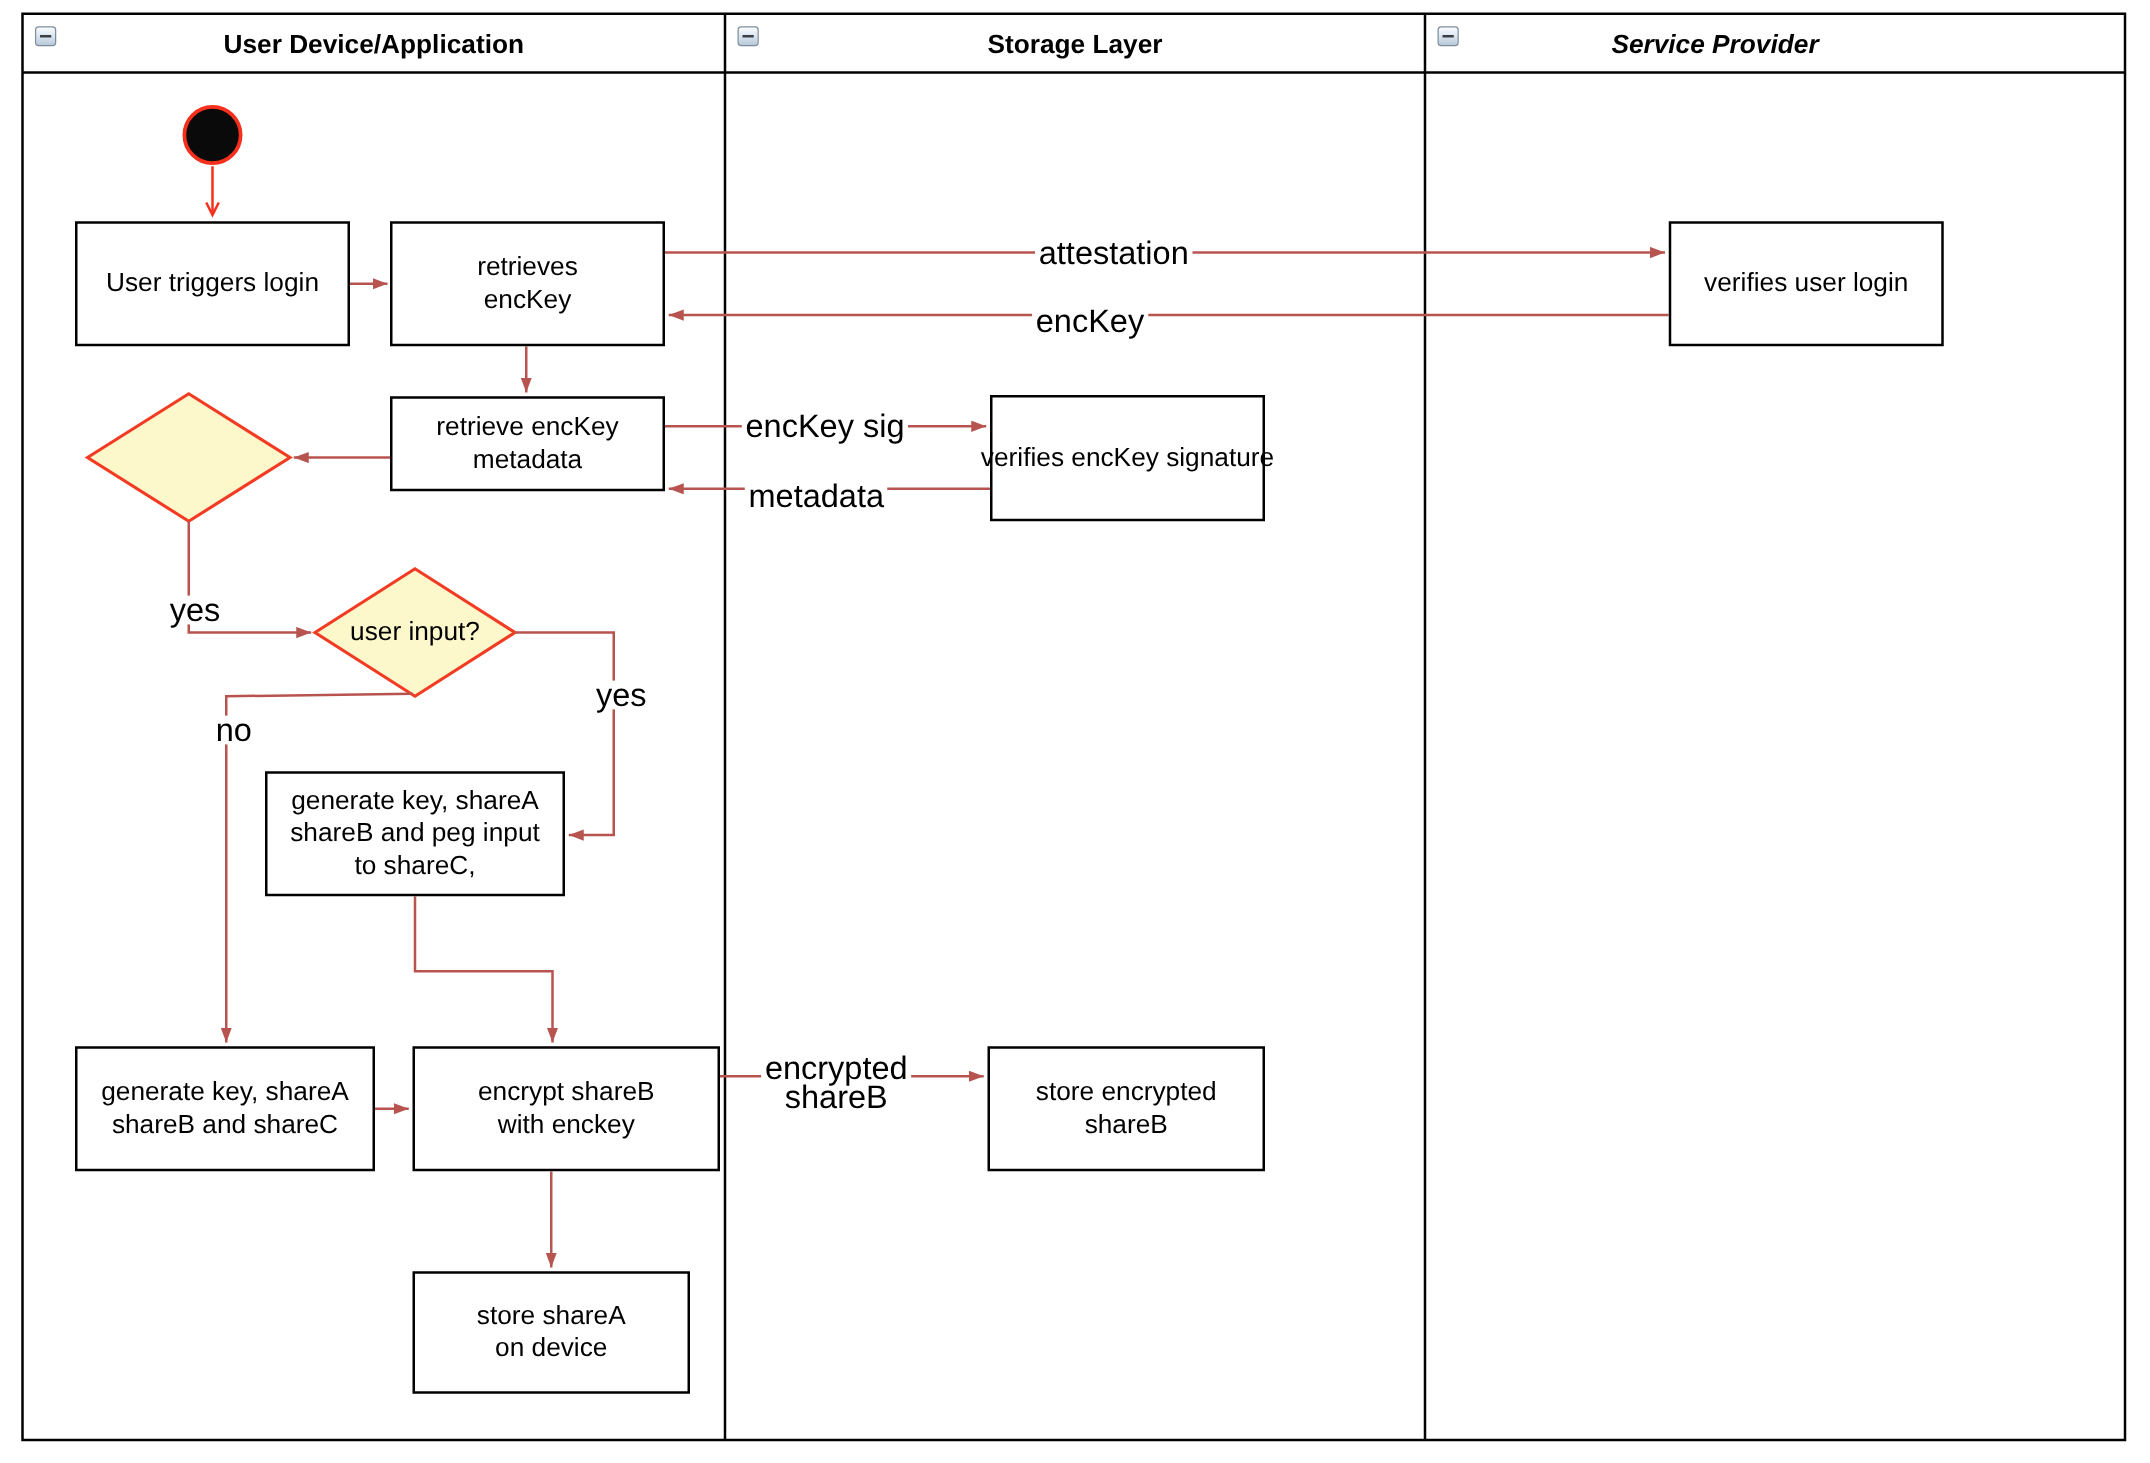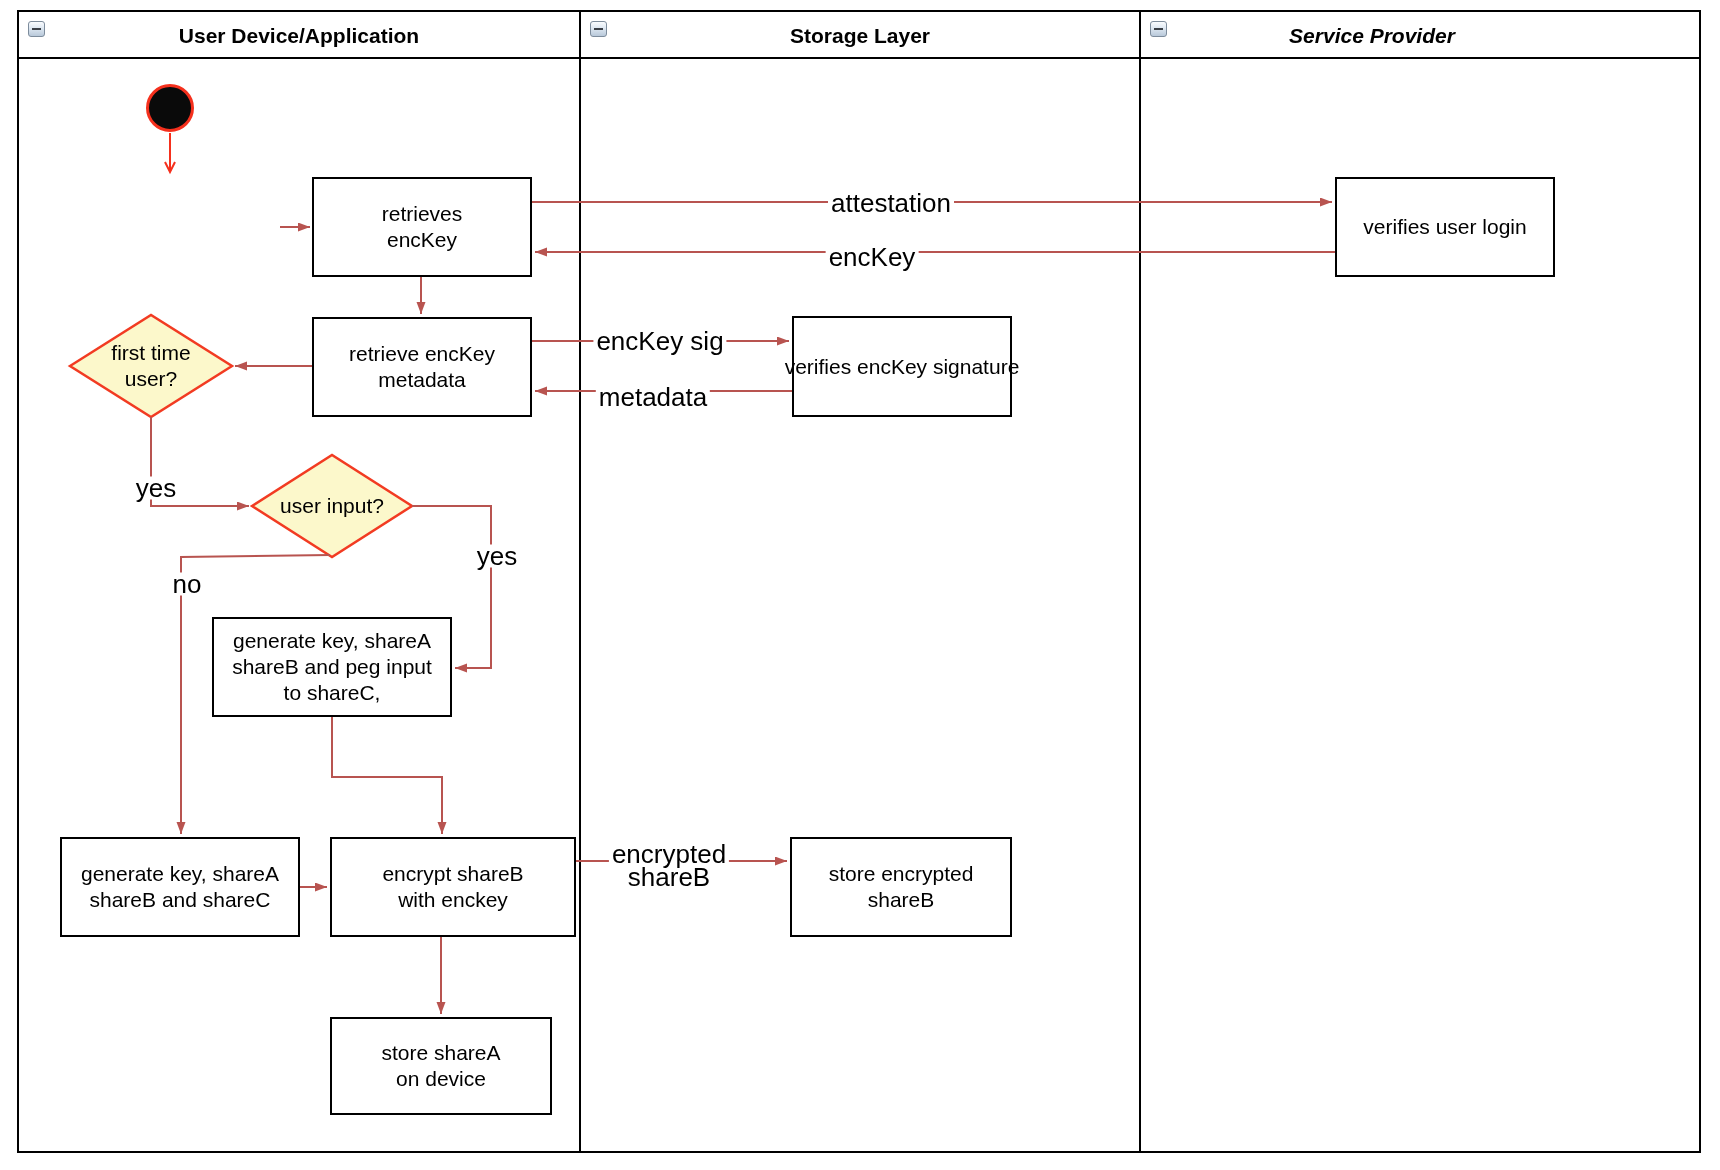--- a/index.html
+++ b/index.html
@@ -83,40 +83,39 @@
     </div>
   <div class="collapse" style="left:590px;">
     <span class="bar"></span>
     </div>
   <div class="collapse" style="left:1150px;">
     <span class="bar"></span>
     </div>
 
   <div class="start-node"></div>
 
+  <div class="node" style="left:60px;top:177px;width:220px;height:100px;">User triggers login</div>
   <div class="node" style="left:312px;top:177px;width:220px;height:100px;">retrieves
 encKey</div>
   <div class="node" style="left:1335px;top:177px;width:220px;height:100px;">verifies user login</div>
-  <div class="node" style="left:312px;top:317px;width:220px;height:100px;">retrieve encKey
+  <div class="node" style="left:312px;top:317px;width:220px;height:76px;">retrieve encKey
 metadata</div>
   <div class="node nowrap" style="left:792px;top:316px;width:220px;height:101px;">verifies encKey signature</div>
   <div class="node" style="left:212px;top:617px;width:240px;height:100px;">generate key, shareA
 shareB and peg input
 to shareC,</div>
   <div class="node" style="left:60px;top:837px;width:240px;height:100px;">generate key, shareA
 shareB and shareC</div>
   <div class="node" style="left:330px;top:837px;width:246px;height:100px;">encrypt shareB
 with enckey</div>
   <div class="node" style="left:790px;top:837px;width:222px;height:100px;">store encrypted
 shareB</div>
   <div class="node" style="left:330px;top:1017px;width:222px;height:98px;">store shareA
 on device</div>
 
-  <div class="dlabel" style="left:71px;top:316px;width:160px;height:100px;">first time
-user?</div>
   <div class="dlabel" style="left:252px;top:456px;width:160px;height:100px;">user input?</div>
 
   <div class="elabel" style="left:891px;top:203px;">attestation</div>
   <div class="elabel" style="left:872px;top:257px;">encKey</div>
   <div class="elabel" style="left:660px;top:341px;">encKey sig</div>
   <div class="elabel" style="left:653px;top:397px;">metadata</div>
   <div class="elabel" style="left:156px;top:488px;">yes</div>
   <div class="elabel" style="left:497px;top:556px;">yes</div>
   <div class="elabel" style="left:187px;top:584px;">no</div>
   <div class="elabel" style="left:669px;top:866px;">encrypted

